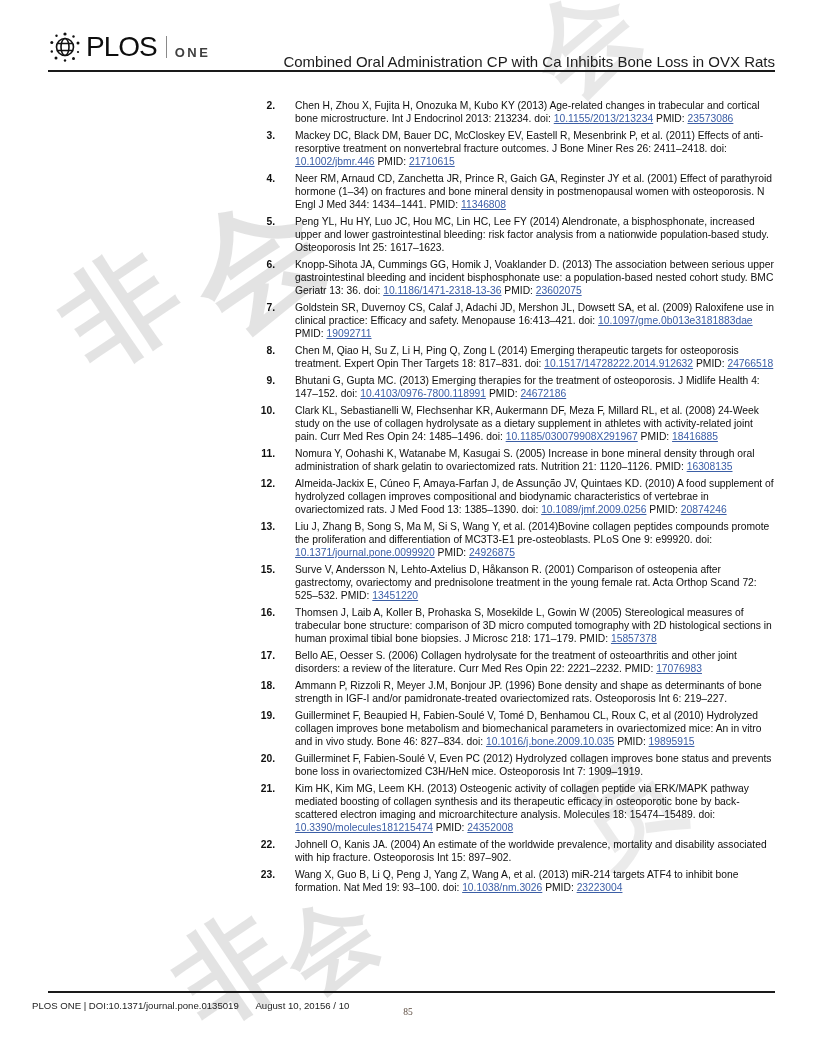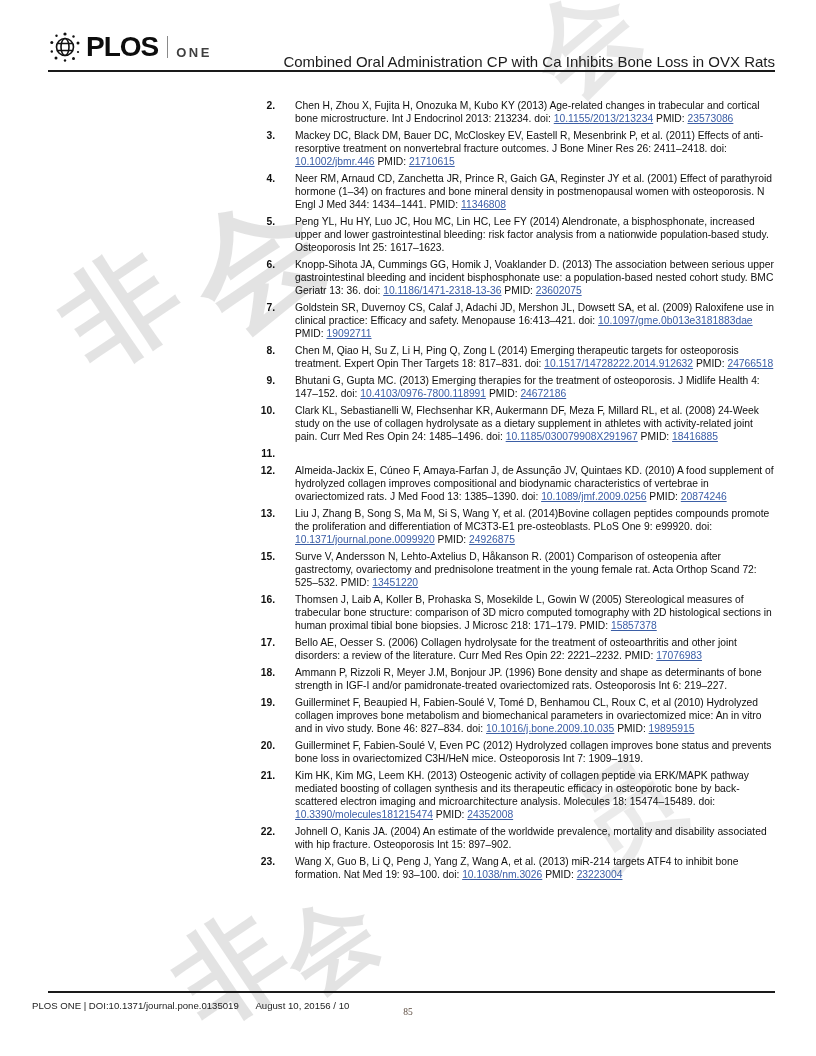--- a/index.html
+++ b/index.html
@@ -12,21 +12,21 @@
       font-weight:bold;pointer-events:none;user-select:none;z-index:0;line-height:1;}
   .wm-1{left:64px;top:252px;font-size:112px;transform:rotate(-34deg);}
   .wm-2{left:192px;top:198px;font-size:128px;transform:rotate(-34deg);}
   .wm-3{left:178px;top:916px;font-size:106px;transform:rotate(-34deg);}
   .wm-4{left:284px;top:898px;font-size:92px;transform:rotate(-34deg);}
   .wm-5{left:576px;top:762px;font-size:100px;transform:rotate(-34deg);color:rgba(0,0,0,0.08);}
   .wm-6{left:532px;top:-12px;font-size:104px;transform:rotate(-40deg);color:rgba(0,0,0,0.09);}
   
   .logo{position:absolute;left:48px;top:30px;display:flex;align-items:center;z-index:2;}
   .logo-icon{width:34px;height:34px;margin-right:4px;}
-  .brand{font-size:28px;font-weight:bold;letter-spacing:-1px;color:#0d0d0d;}
+  .brand{font-size:28px;font-weight:normal;letter-spacing:-1px;color:#0d0d0d;}
   .brand-divider{width:1px;height:22px;background:#8a8a8a;margin:0 8px 0 9px;}
   .brand-edition{font-size:13px;font-weight:bold;letter-spacing:2.5px;color:#3f3f3f;margin-top:10px;}
   .running-title{position:absolute;right:41px;top:53px;font-size:15px;color:#1c1c1c;z-index:2;}
   .header-rule{position:absolute;left:48px;right:41px;top:70px;height:2px;background:#1a1a1a;z-index:2;}
   
   .refs{position:absolute;left:0;top:99px;width:775px;margin:0;padding:0;list-style:none;z-index:1;}
   .ref-item{display:flex;margin:0 0 4px 0;font-size:10.3px;line-height:13px;}
   .ref-num{flex:0 0 275px;text-align:right;font-weight:bold;color:#0f0f0f;}
   .ref-body{margin-left:20px;width:481px;color:#0f0f0f;}
   .ref-link{color:#3b5ea6;text-decoration:underline;}
@@ -109,20 +109,21 @@
       <li class="ref-item">
       <span class="ref-num">9.</span>
       <span class="ref-body">Bhutani G, Gupta MC. (2013) Emerging therapies for the treatment of osteoporosis. J Midlife Health  4: 147–152. doi: <a class="ref-link" href="#">10.4103/0976-7800.118991</a> PMID: <a class="ref-link" href="#">24672186</a></span>
     </li>
       <li class="ref-item">
       <span class="ref-num">10.</span>
       <span class="ref-body">Clark KL, Sebastianelli W, Flechsenhar KR, Aukermann DF, Meza F, Millard RL, et al. (2008) 24-Week study on the use of collagen hydrolysate as a dietary supplement in athletes with activity-related joint pain. Curr Med Res Opin  24: 1485–1496. doi: <a class="ref-link" href="#">10.1185/030079908X291967</a> PMID: <a class="ref-link" href="#">18416885</a></span>
     </li>
       <li class="ref-item">
       <span class="ref-num">11.</span>
+      <span class="ref-body">Nomura Y, Oohashi K, Watanabe M, Kasugai S. (2005) Increase in bone mineral density through oral administration of shark gelatin to ovariectomized rats. Nutrition  21: 1120–1126. PMID: <a class="ref-link" href="#">16308135</a></span>
     </li>
       <li class="ref-item">
       <span class="ref-num">12.</span>
       <span class="ref-body">Almeida-Jackix E, Cúneo F, Amaya-Farfan J, de Assunção JV, Quintaes KD. (2010) A food supplement of hydrolyzed collagen improves compositional and biodynamic characteristics of vertebrae in ovariectomized rats. J Med Food  13: 1385–1390. doi: <a class="ref-link" href="#">10.1089/jmf.2009.0256</a> PMID: <a class="ref-link" href="#">20874246</a></span>
     </li>
       <li class="ref-item">
       <span class="ref-num">13.</span>
       <span class="ref-body">Liu J, Zhang B, Song S, Ma M, Si S, Wang Y, et al. (2014)Bovine collagen peptides compounds promote the proliferation and differentiation of MC3T3-E1 pre-osteoblasts. PLoS One  9: e99920. doi: <a class="ref-link" href="#">10.1371/journal.pone.0099920</a> PMID: <a class="ref-link" href="#">24926875</a></span>
     </li>
       <li class="ref-item">

